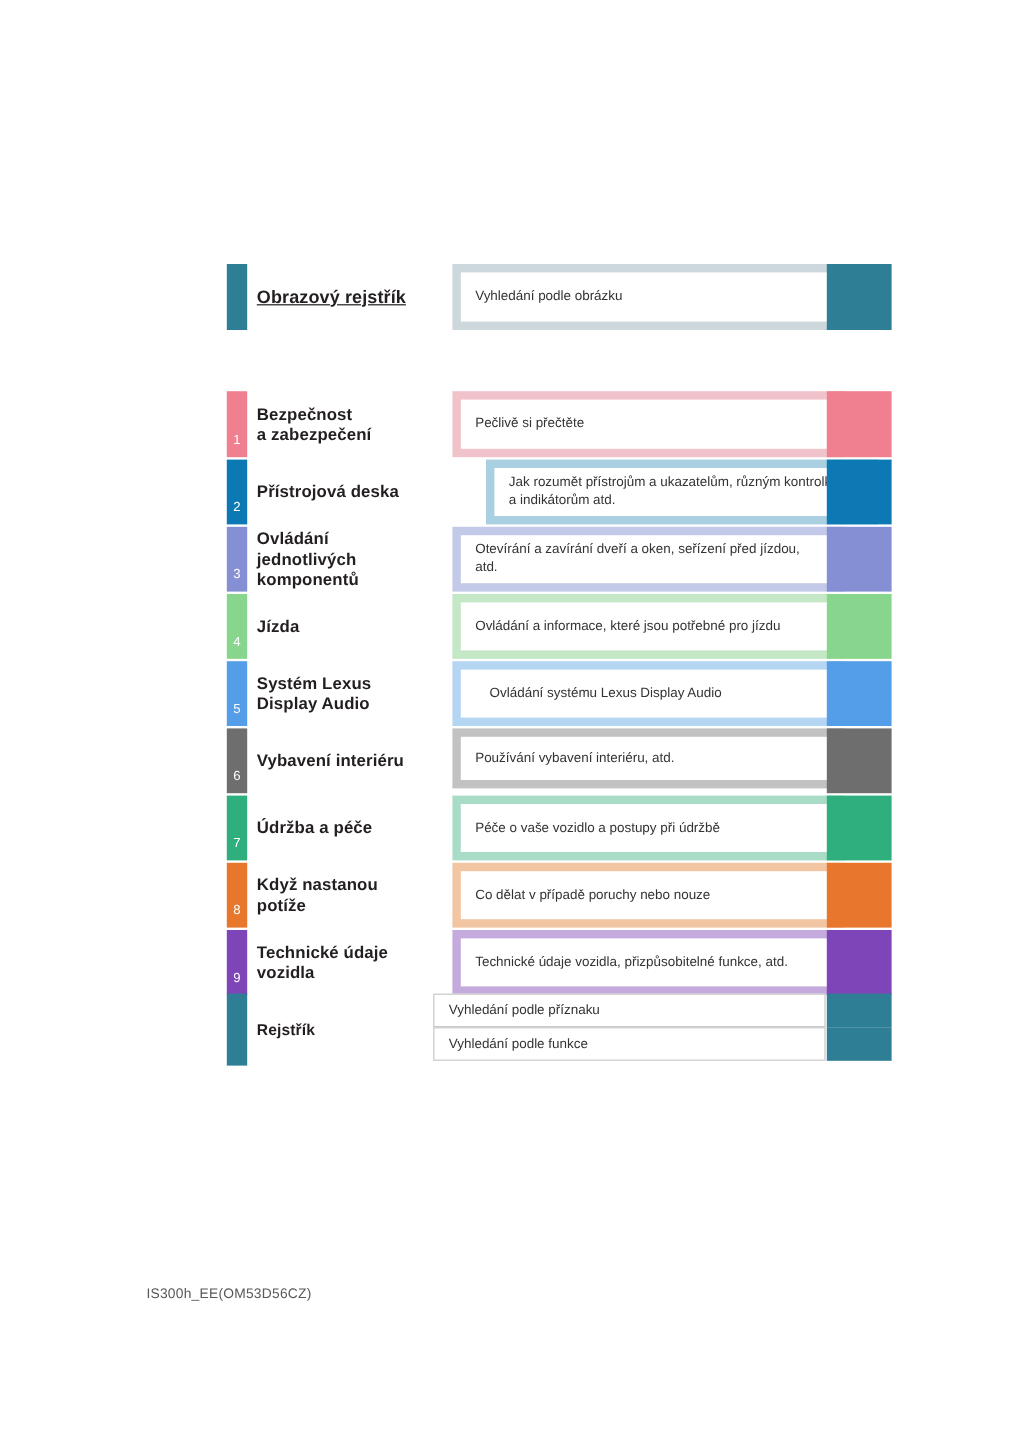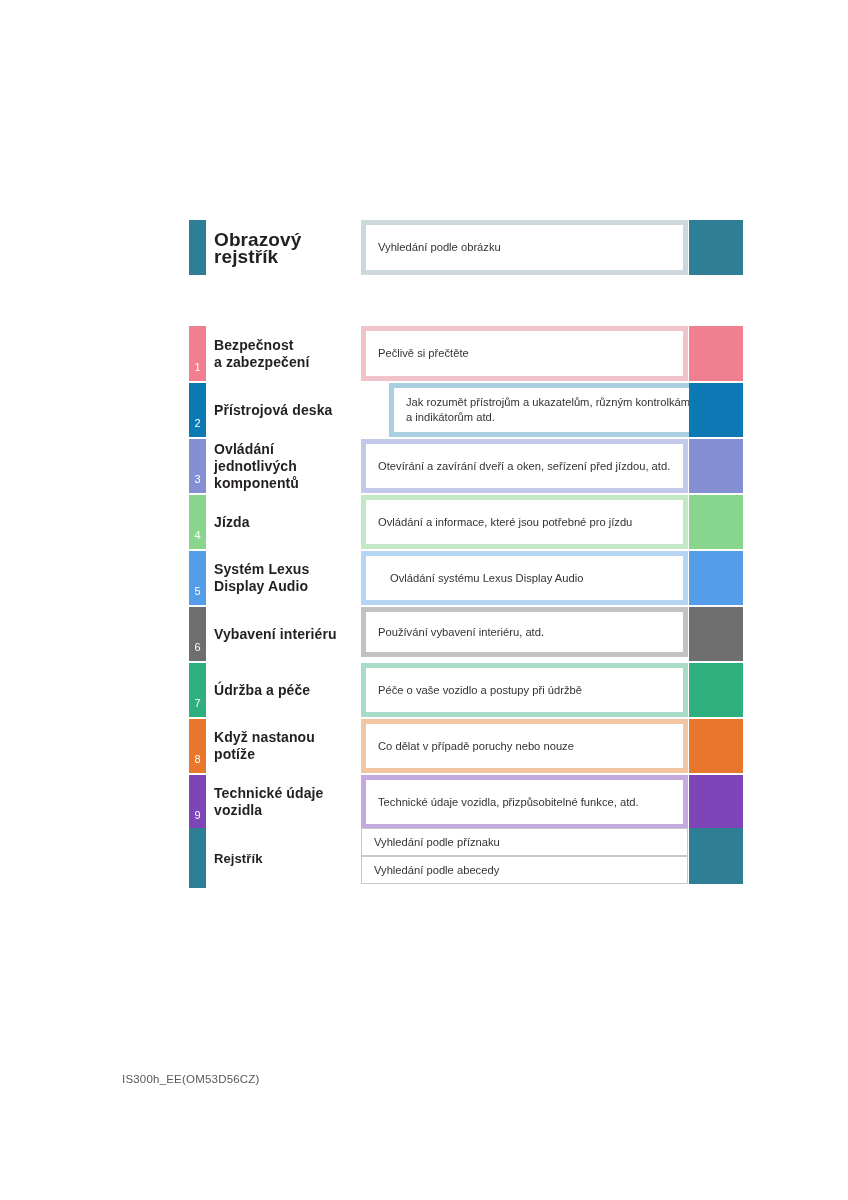--- a/index.html
+++ b/index.html
@@ -56,45 +56,45 @@
     top: 50%;
     transform: translateY(-50%);
     font-size: 14px;
     line-height: 17px;
     font-weight: bold;
     letter-spacing: 0.1px;
     color: #231f20;
   }
   .desc {
     position: absolute;
-    left: 172px;
+    left: 188px;
     width: 327px;
     box-sizing: border-box;
-    border: 5px solid #0ea5e9;
+    border: 7px solid #0ea5e9;
     background: #ffffff;
     display: flex;
     align-items: center;
     padding: 0 12px;
     font-size: 11.2px;
     line-height: 15px;
     color: #333333;
   }
   .swatch {
     position: absolute;
     left: 500px;
     width: 54px;
   }
 
   
   #row-pictorial {
     top: 220px;
     height: 55px;
   }
   #row-pictorial .tab { background: #2e7e96; }
-  #row-pictorial .title { font-size: 19px; }
+  #row-pictorial .title { font-size: 15px; text-decoration: underline; }
   #row-pictorial .desc { top: 0; height: 55px; border-color: #cdd8dd; }
   #row-pictorial .swatch { top: 0; height: 55px; background: #2e7e96; }
 
   
   .chapter .desc { }
   .chapter .swatch { }
 
   
   #row-index {
     top: 828px;
@@ -224,19 +224,19 @@
         <div class="desc" style="top: 0px; height: 54px; border-color: rgb(197, 170, 221);">Technické údaje vozidla, přizpůsobitelné funkce, atd.</div>
         <div class="swatch" style="top: 0px; height: 54px; background: rgb(126, 69, 184);"></div>
       </div>
     </div>
 
   <div class="row" id="row-index">
     <div class="tab" style="background: rgb(46, 126, 150);"></div>
     <div class="title">Rejstřík</div>
     <div class="index-line" id="index-line-0" style="top:0;">Vyhledání podle příznaku</div>
     <div class="index-swatch" style="top: 0px; background: rgb(46, 126, 150);"></div>
-    <div class="index-line" id="index-line-1" style="top:28px;">Vyhledání podle abecedy</div>
+    <div class="index-line" id="index-line-1" style="top:28px;">Vyhledání podle funkce</div>
     <div class="index-swatch" style="top: 28px; background: rgb(46, 126, 150);"></div>
   </div>
 
   <div id="footer-code">IS300h_EE(OM53D56CZ)</div>
 
 </div>
 
 </body></html>

